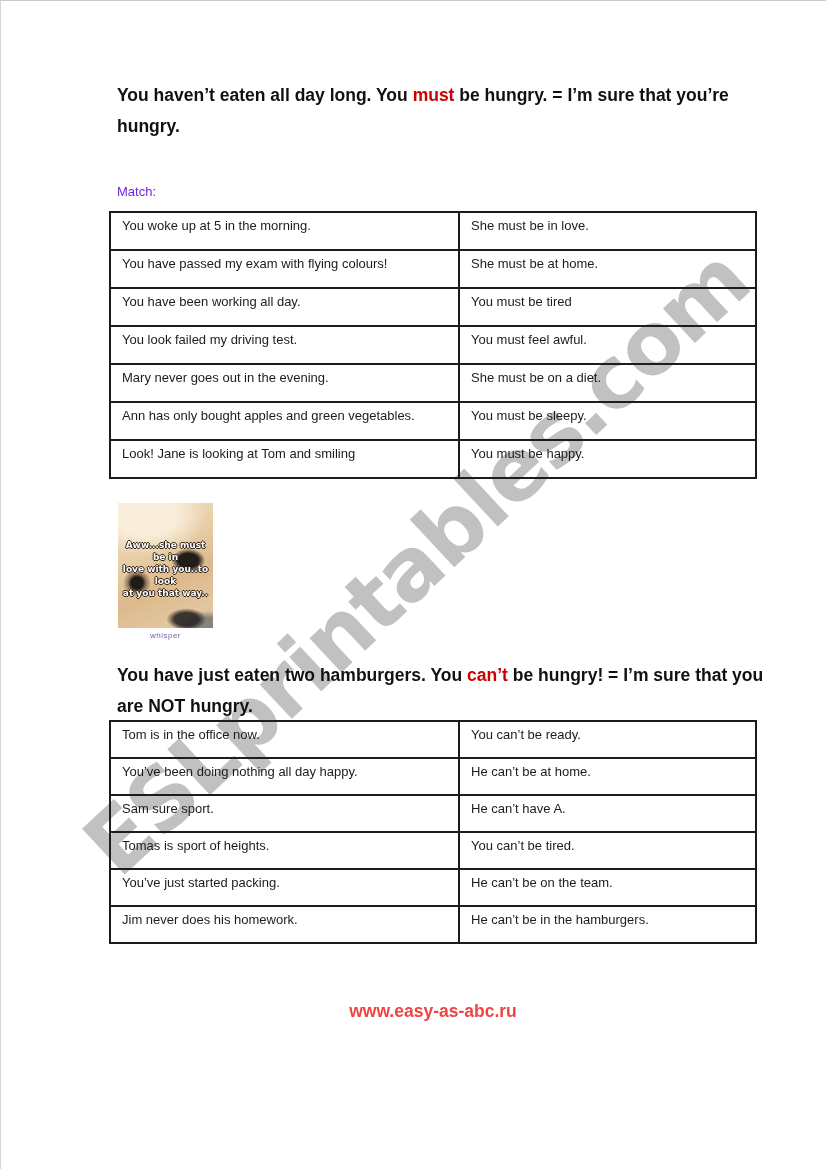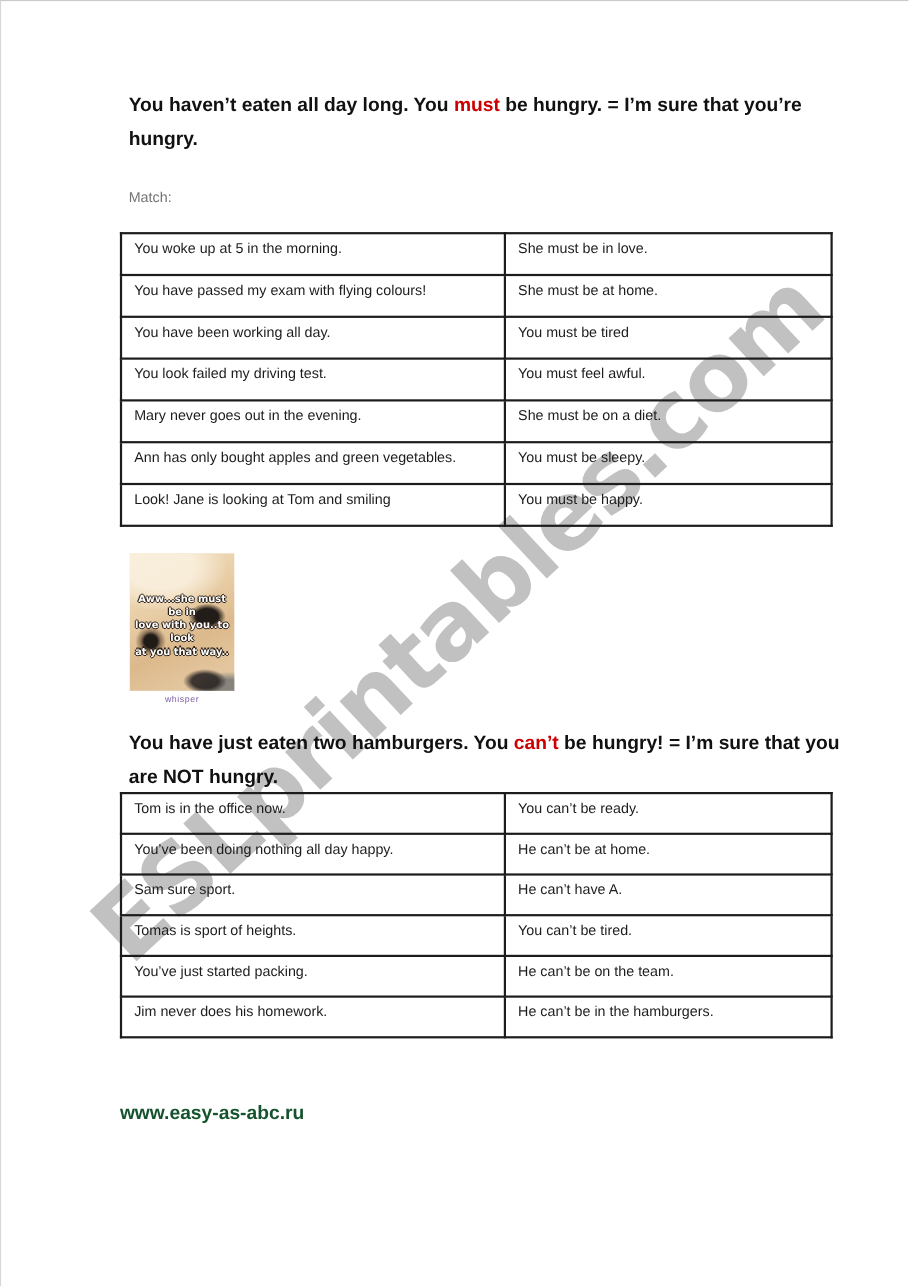--- a/index.html
+++ b/index.html
@@ -27,22 +27,22 @@
 
   .heading {
     position: absolute; left: 117px; width: 640px;
     font-size: 17.5px; font-weight: bold; line-height: 31px; color: #111;
   }
   .heading .hl { color: #cc0000; }
   #heading1 { top: 80px; }
   #heading2 { top: 660px; width: 652px; }
 
   .match-label {
-    position: absolute; left: 117px; top: 172px;
-    font-size: 13px; color: #737373;
+    position: absolute; left: 117px; top: 184px;
+    font-size: 13px; color: #6d28d9;
   }
 
   table.match-table {
     position: absolute; left: 109px; width: 648px;
     border-collapse: collapse; table-layout: fixed;
     background: transparent;
   }
   #table1 { top: 211px; }
   #table2 { top: 696px; margin-top: 24px; }
   .match-table td {
@@ -78,21 +78,21 @@
     font-family: "DejaVu Sans", sans-serif;
   }
   .puppy-caption span { display: block; }
   .whisper-label {
     margin-top: 3px; text-align: center;
     font-size: 8px; color: #7b5ea7; letter-spacing: 0.5px;
   }
 
   .footer {
     position: absolute; left: 109px; top: 1001px; width: 648px;
-    font-size: 17.5px; font-weight: bold; color: #14532d;
+    text-align: center; font-size: 17.5px; font-weight: bold; color: #ef4444;
   }
 </style>
 </head>
 <body>
 
 <div class="page-frame"></div>
 
 <div class="watermark">ESLprintables.com</div>
 
 <div class="content">

